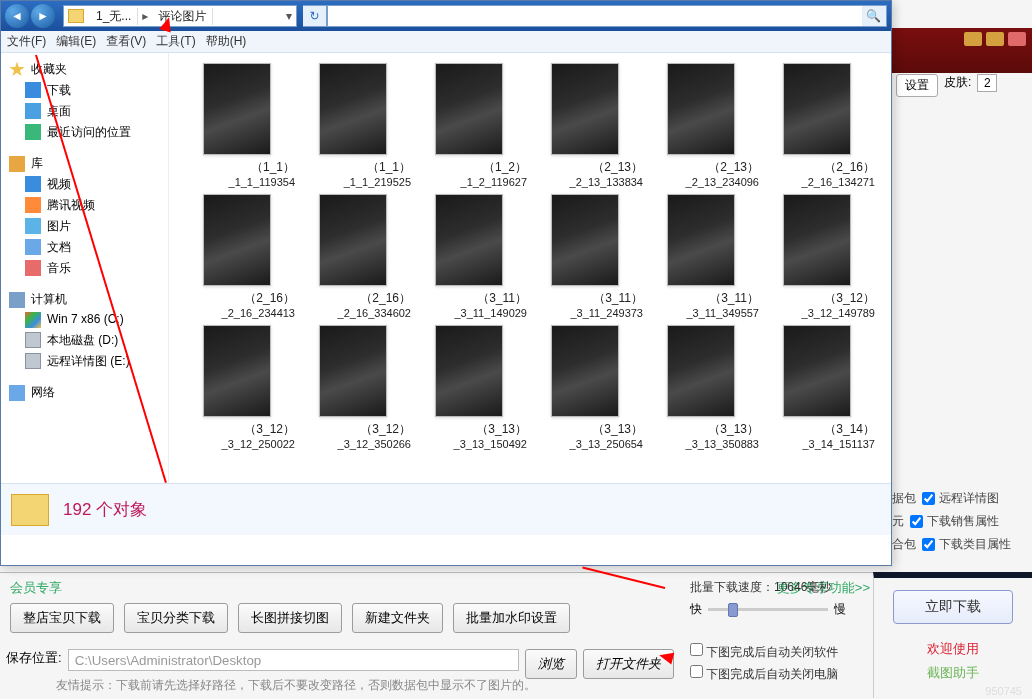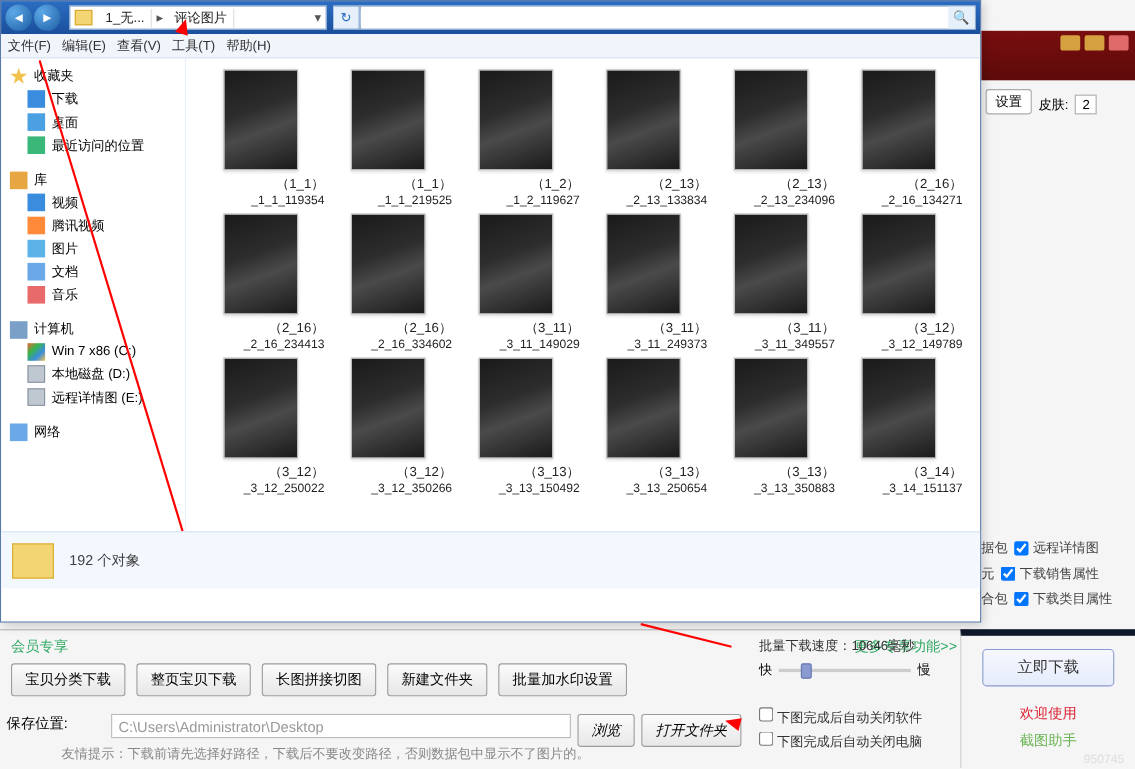--- a/index.html
+++ b/index.html
@@ -48,34 +48,34 @@
 .ico-net{background:#6aa8e8;}
 
 .file-grid { flex: 1; overflow: auto; padding: 10px; display: flex; flex-wrap: wrap; gap: 6px 0; align-content: flex-start;}
 .thumb { width: 116px; text-align: right; }
 .thumb-img { width: 68px; height: 92px; margin: 0 auto 4px; background: linear-gradient(160deg,#1a1a1a 0%,#2d2d2d 40%,#4a4a4a 60%,#1a1a1a 100%); border: 1px solid #bbb; box-shadow:0 1px 3px rgba(0,0,0,.15);}
 .thumb .cap1{font-size:12px;color:#222;}
 .thumb .cap2{font-size:11px;color:#222;}
 
 .status-bar { height: 52px; border-top: 1px solid #d6e2f2; display: flex; align-items: center; padding: 4px 10px; background: #f3f8fe; }
 .status-folder { width: 38px; height: 32px; background:#f3d673;border:1px solid #d8a82e; margin-right:14px;}
-.status-text{color:#404040;font-size:13px;}
+.status-text{color:#be185d;font-size:17px;}
 
 .red-arrow { position: absolute; pointer-events: none; z-index: 15; }
 .arrow1-line { position:absolute; left:35px; top:55px; width:2px; height:447px; background:red; transform-origin:top; transform:rotate(-16.9deg);}
 .arrow1-head { position:absolute; left:161px; top:17px; width:0;height:0;border-left:6px solid transparent;border-right:6px solid transparent;border-bottom:14px solid red;transform:rotate(17deg);}
 .arrow2-line { position:absolute; left:664px; top:588px; width:2px; height:85px; background:red; transform-origin:top; transform:rotate(104deg);}
 .arrow2-head { position:absolute; left:660px; top:650px; width:0;height:0;border-left:6px solid transparent;border-right:6px solid transparent;border-bottom:14px solid red;transform:rotate(-76deg);}
 
 .back-app { position: absolute; left: 0; top: 0; width: 1032px; height: 699px; background: #f5f5f5; }
 .back-top { position:absolute; right:0; top:28px; width:140px; height:45px; background: linear-gradient(#7a0e0e,#5c0a0a); z-index:5;}
 .win-ctrls{position:absolute;right:6px;top:4px;display:flex;gap:4px;}
 .win-btn{width:18px;height:14px;background:#d4a040;border-radius:2px;}
 .win-btn.red{background:#e06a6a;}
-.back-toolbar{position:absolute;right:0;top:74px;width:140px;height:30px;display:flex;align-items:flex-end;gap:6px;padding-left:4px;z-index:5;}
+.back-toolbar{position:absolute;right:0;top:74px;width:140px;height:30px;display:flex;align-items:flex-start;gap:6px;padding-left:4px;z-index:5;}
 .back-toolbar .bt{padding:2px 8px;border:1px solid #aaa;background:#fff;border-radius:3px;font-size:12px;}
 .skin-box{width:20px;height:18px;border:1px solid #aaa;background:#fff;text-align:center;line-height:16px;}
 
 .right-opts{position:absolute;right:14px;top:490px;width:126px;z-index:5;}
 .opt-row{display:flex;align-items:center;margin-bottom:6px;color:#444;}
 .opt-row input{margin-right:4px;}
 .opt-tag{color:#444;margin-right:6px;}
 
 .panel-bottom { position: absolute; left: 0; top: 572px; width: 1032px; height: 126px; z-index: 4; background:#f5f5f5;}
 .mpanel{position:absolute;left:0;top:0;width:880px;height:126px;border-top:1px solid #bbb;}
@@ -85,21 +85,21 @@
 .speed-row{position:absolute;left:690px;top:6px;font-size:12px;color:#333;}
 .btn-row{display:flex;gap:10px;padding:4px 10px;}
 .grey-btn{padding:5px 12px;border:1px solid #9c9c9c;background:linear-gradient(#fbfbfb,#e7e7e7);border-radius:3px;font-size:13px;}
 .slider-row{position:absolute;left:690px;top:28px;display:flex;align-items:center;gap:6px;font-size:12px;}
 .slider-track{width:120px;height:3px;background:#ccc;position:relative;}
 .slider-thumb{position:absolute;left:20px;top:-5px;width:10px;height:14px;background:#8a9ad0;border:1px solid #6276b0;border-radius:2px;}
 .chk-row{position:absolute;left:690px;top:70px;font-size:12px;color:#333;}
 .chk-row label{display:block;margin-bottom:4px;}
 .save-row{position:absolute;left:0;top:76px;width:680px;display:flex;align-items:flex-start;padding:0 6px;}
 .save-row .lab{font-size:13px;margin-right:6px;}
-.save-row input{flex:1;height:22px;border:1px solid #bbb;padding:0 6px;color:#999;margin-left:33px;}
+.save-row input{flex:1;height:22px;border:1px solid #bbb;padding:0 6px;color:#999;}
 .save-row .sbtn{margin-left:6px;font-style:italic;}
 .hint-row{position:absolute;left:56px;top:104px;font-size:12px;color:#888;}
 .right-box{position:absolute;right:0;top:0;width:159px;height:126px;border-left:1px solid #ccc;border-top:6px solid #0f172a;display:flex;flex-direction:column;align-items:center;padding-top:12px;}
 .big-dl{width:120px;height:34px;border:1px solid #8a9ad0;background:linear-gradient(#f6f8ff,#e6ecfb);border-radius:4px;font-size:14px;color:#333;}
 .welcome{color:#d23;font-size:13px;margin-top:16px;}
 .tool-link{color:#6bb555;font-size:13px;margin-top:6px;}
 .wm{position:absolute;right:10px;bottom:2px;color:#ddd;font-size:11px;z-index:20;}
 </style>
 </head>
 <body>
@@ -335,22 +335,22 @@
   </div>
 </div>
 
 <div class="panel-bottom">
   <div class="mpanel">
     <div class="mem-row">
       <span class="mem-label">会员专享</span>
       <span class="mem-more">更多专享功能&gt;&gt;</span>
     </div>
     <div class="btn-row">
+      <button class="grey-btn">整店宝贝下载</button>
       <button class="grey-btn">宝贝分类下载</button>
-      <button class="grey-btn">整页宝贝下载</button>
       <button class="grey-btn">长图拼接切图</button>
       <button class="grey-btn">新建文件夹</button>
       <button class="grey-btn">批量加水印设置</button>
     </div>
     <div class="speed-row">批量下载速度：10646毫秒</div>
     <div class="slider-row">
       <span>快</span>
       <div class="slider-track">
           <div class="slider-thumb"></div>
         </div>

